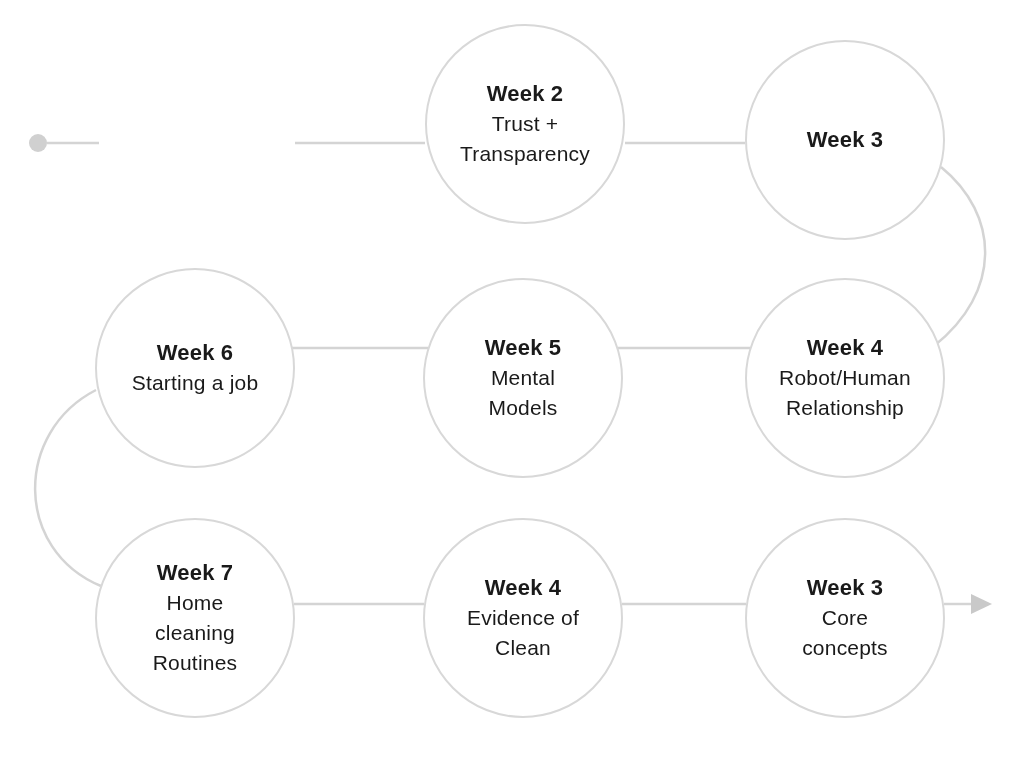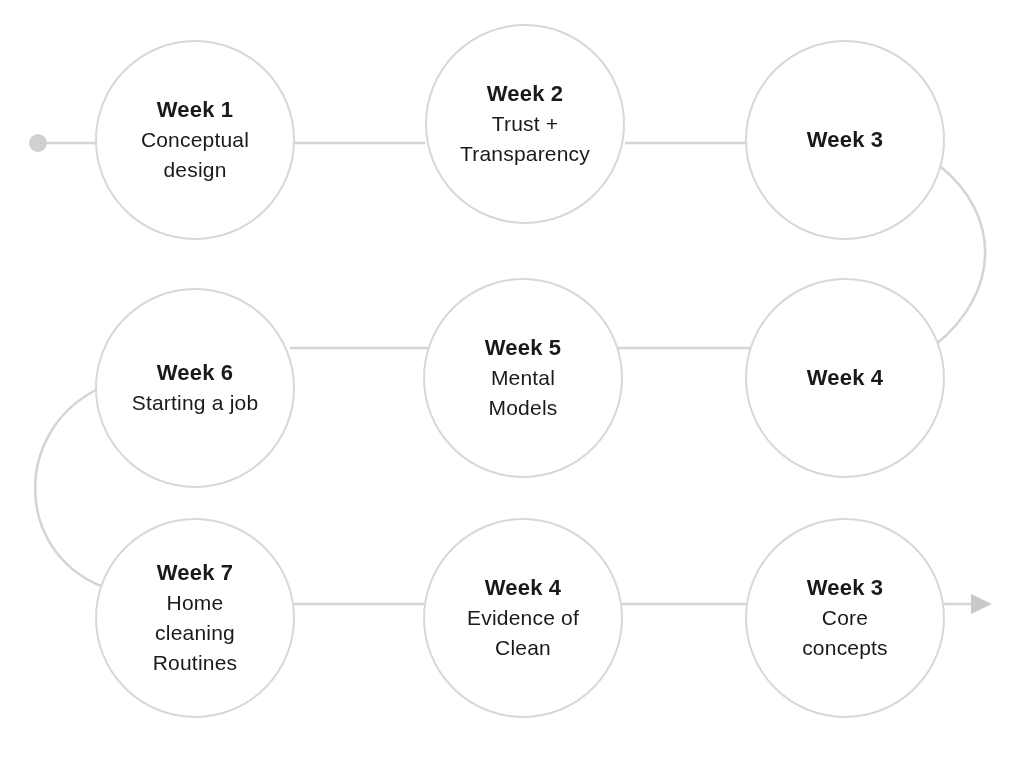--- a/index.html
+++ b/index.html
@@ -71,45 +71,42 @@
 
     <path d="M 96 390 C 14 432 14 550 101 586" fill="none" stroke="#d4d4d4" stroke-width="2.5"></path>
 
     <line x1="294" y1="604" x2="424" y2="604" stroke="#d4d4d4" stroke-width="2.5"></line>
     <line x1="622" y1="604" x2="746" y2="604" stroke="#d4d4d4" stroke-width="2.5"></line>
 
     <line x1="944" y1="604" x2="972" y2="604" stroke="#d4d4d4" stroke-width="2.5"></line>
     <polygon points="971,594 992,604 971,614" fill="#c9c9c9"></polygon>
   </svg>
 
-  <div class="node" style="left:95px; top:40px;">
-    <div class="week">Week 1</div>
-    <div class="title">Conceptual
-design</div>
-  </div>
   <div class="node" style="left:425px; top:24px;">
     <div class="week">Week 2</div>
     <div class="title">Trust +
 Transparency</div>
   </div>
   <div class="node" style="left:745px; top:40px;">
     <div class="week">Week 3</div>
   </div>
 
-  <div class="node" style="left:95px; top:288px;">
+  <div class="node" style="left:95px; top:268px;">
     <div class="week">Week 6</div>
     <div class="title">Starting a job</div>
   </div>
   <div class="node" style="left:423px; top:278px;">
     <div class="week">Week 5</div>
     <div class="title">Mental
 Models</div>
   </div>
   <div class="node" style="left:745px; top:278px;">
     <div class="week">Week 4</div>
+    <div class="title">Robot/Human
+Relationship</div>
   </div>
 
   <div class="node" style="left:95px; top:518px;">
     <div class="week">Week 7</div>
     <div class="title">Home
 cleaning
 Routines</div>
   </div>
   <div class="node" style="left:423px; top:518px;">
     <div class="week">Week 4</div>

